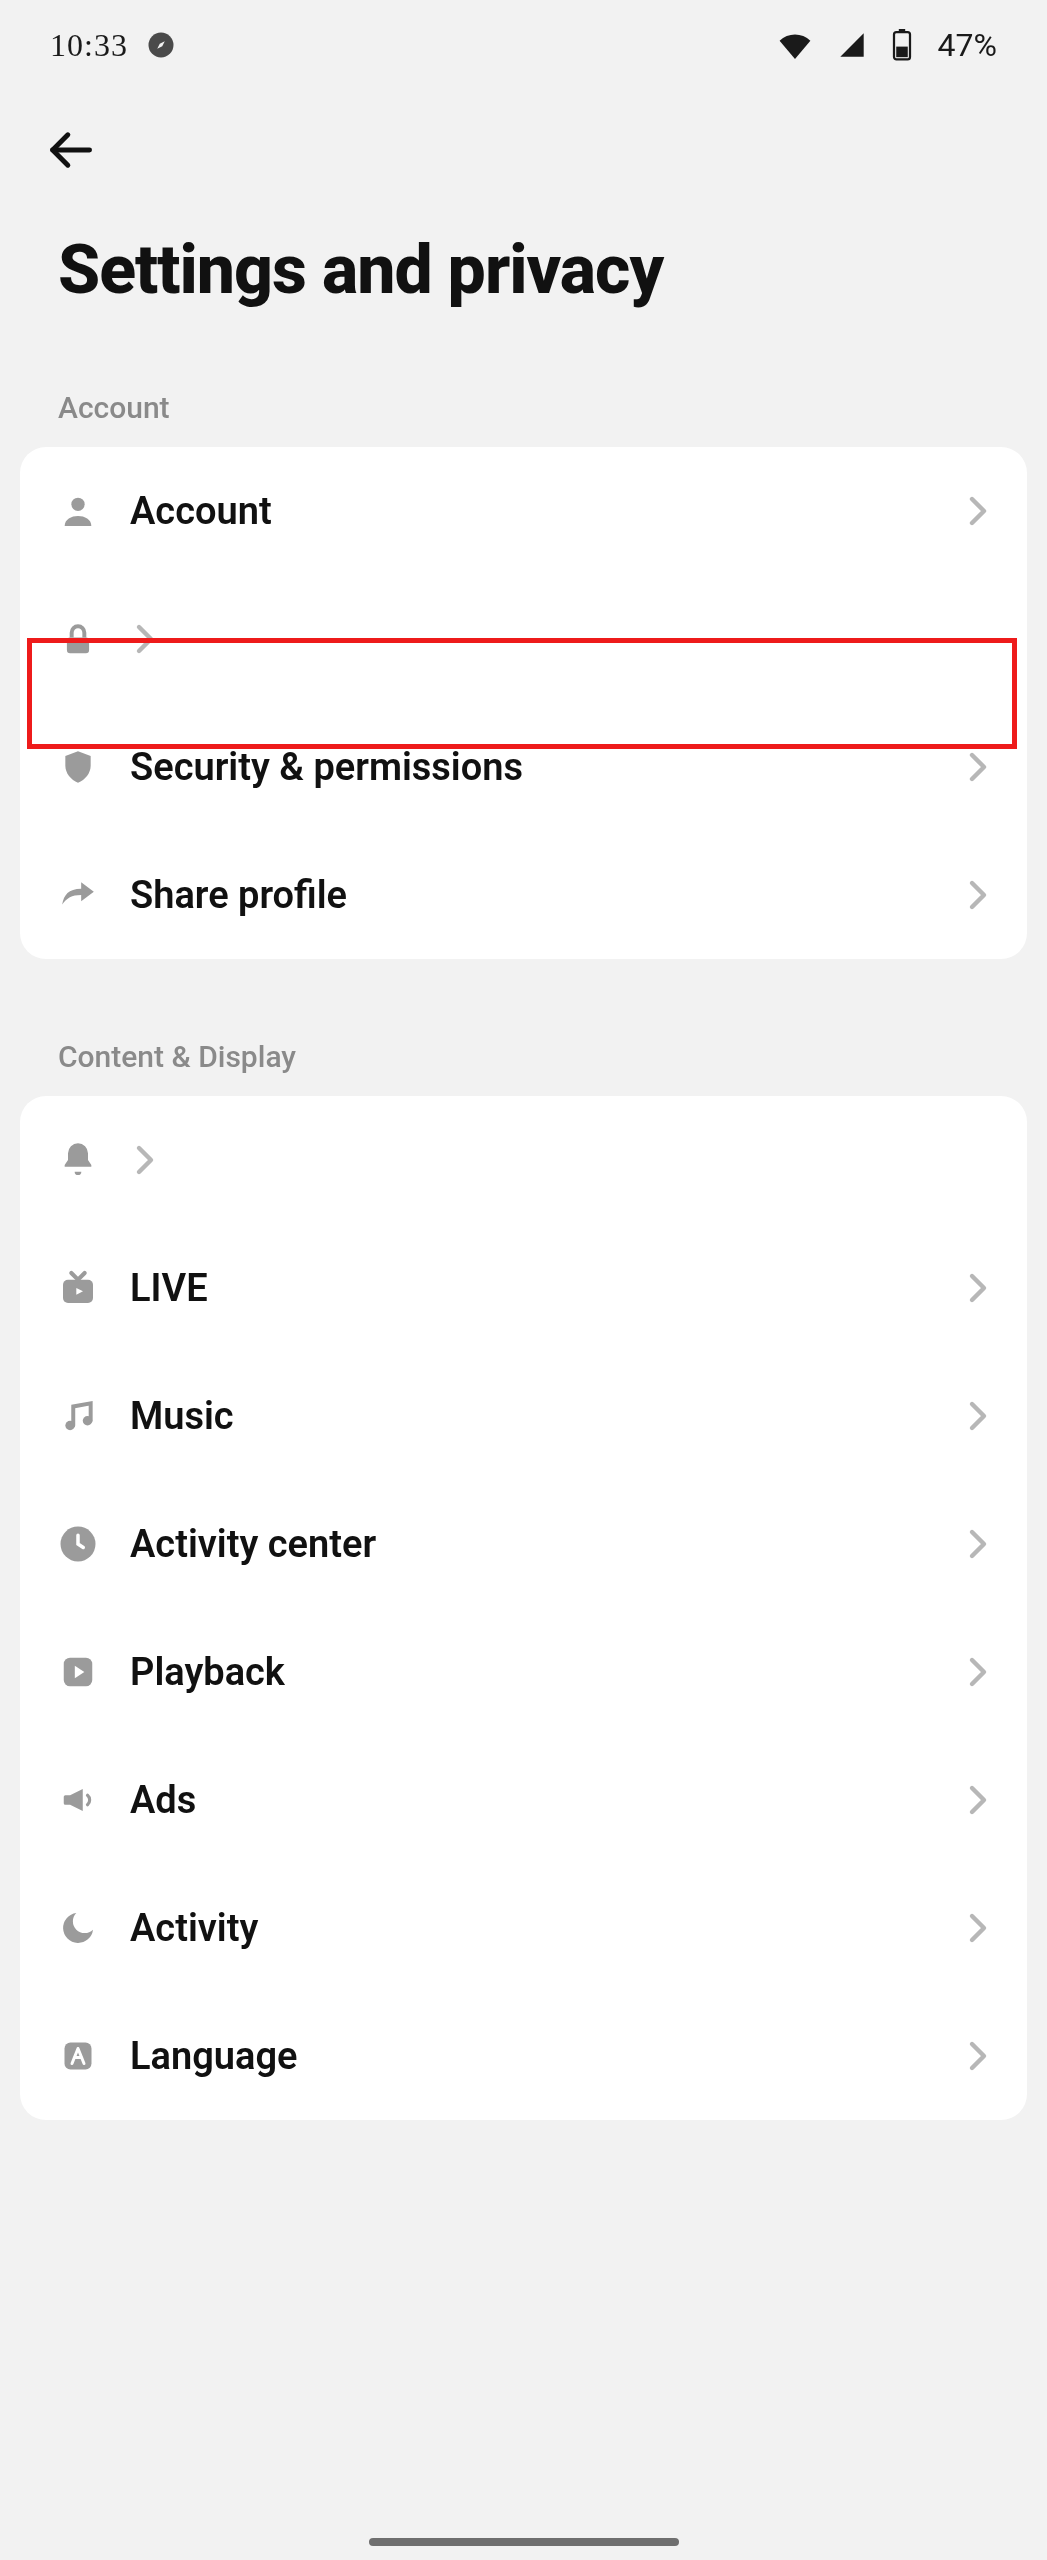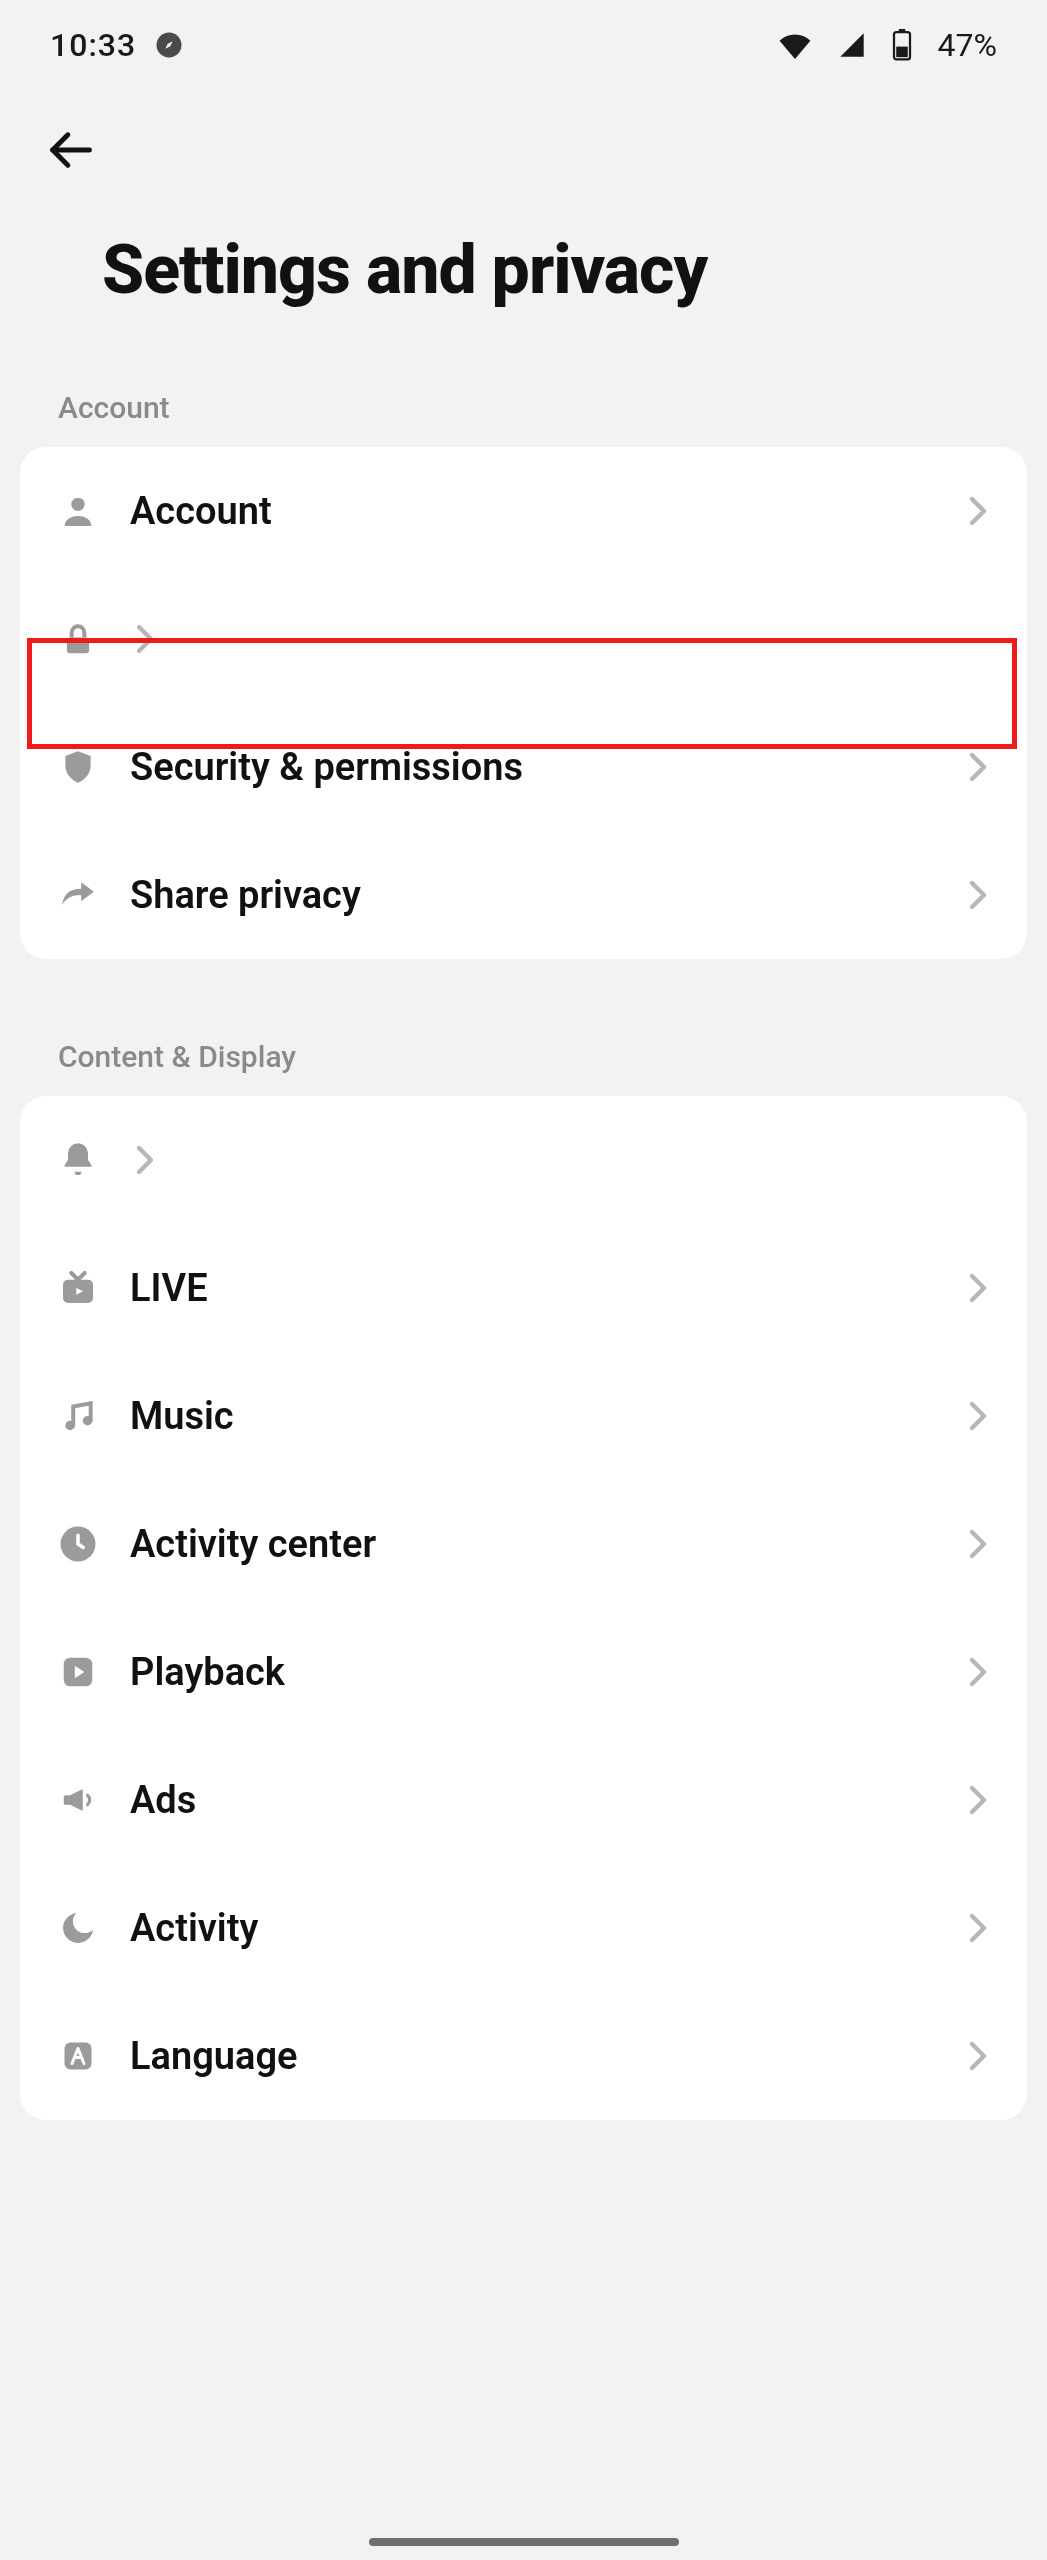--- a/index.html
+++ b/index.html
@@ -13,36 +13,35 @@
 
   .status-bar {
     height: 90px;
     display: flex;
     align-items: center;
     justify-content: space-between;
     padding: 0 50px;
     font-size: 32px;
     color: #1a1a1a;
   }
-  .status-left { display: flex; align-items: center; gap: 18px; }
+  .status-left { display: flex; align-items: center; gap: 18px; font-family: Liberation Serif, serif; }
   .status-right { display: flex; align-items: center; gap: 26px; font-size: 32px; }
   .status-clock { font-weight: 500; letter-spacing: 1px; }
   .status-icon { display: inline-flex; align-items: center; justify-content: center; }
 
   .back-row {
     padding: 30px 40px 40px 40px;
   }
   .back-arrow { width: 60px; height: 60px; display:flex; align-items:center; justify-content:center; }
 
   .page-title {
     font-size: 68px;
     font-weight: 800;
     padding: 10px 58px 60px 58px;
     letter-spacing: -1px;
-    margin-left: 44px;
   }
 
   .section-header {
     font-size: 30px;
     color: #8a8a8a;
     font-weight: 500;
     padding: 20px 58px 22px 58px;
   }
 
   .card {
@@ -200,21 +199,21 @@
         </svg>
     </span>
   </div>
 
   <div class="row">
     <span class="row-icon">
       <svg width="42" height="38" viewBox="0 0 24 24" fill="#9b9b9b">
         <path d="M14 4l8 6-8 6v-4c-6 0-9 2-12 6 1-6 4-10 12-10V4z"></path>
       </svg>
     </span>
-    <span class="row-label">Share privacy</span>
+    <span class="row-label">Share profile</span>
     <span class="row-chevron">
       <svg width="20" height="32" viewBox="0 0 10 16" fill="none" stroke="#b7b7b7" stroke-width="2.2" stroke-linecap="round" stroke-linejoin="round">
           <polyline points="2 2 8 8 2 14"></polyline>
         </svg>
     </span>
   </div>
 
 </div>
 
 <div class="section-header">Content &amp; Display</div>

